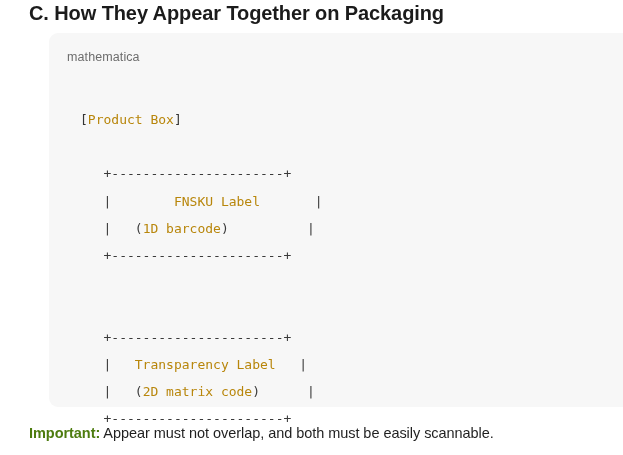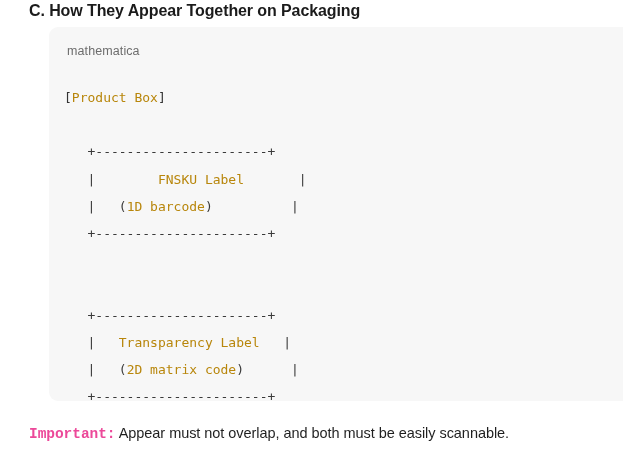--- a/index.html
+++ b/index.html
@@ -19,32 +19,32 @@
     position: relative;
     width: 623px;
     height: 455px;
   }
 
   
   .section-heading {
     position: absolute;
     left: 29px;
     top: 2px;
-    font-size: 16px;
+    font-size: 20px;
     font-weight: bold;
     color: #1b1b1b;
     letter-spacing: -0.1px;
     white-space: nowrap;
   }
 
   
   .code-block {
     position: absolute;
     left: 49px;
-    top: 27px;
+    top: 33px;
     width: 574px;
     height: 374px;
     background: #f7f7f7;
     border-radius: 9px 0 0 9px;
     box-sizing: border-box;
   }
 
   .code-lang {
     position: absolute;
     left: 18px;
@@ -52,21 +52,21 @@
     font-size: 12.5px;
     color: #6d6d6d;
     font-family: "Liberation Sans", sans-serif;
     letter-spacing: 0.1px;
   }
 
   .code-body {
     position: absolute;
     left: 15px;
     top: 57px;
-    margin: 0;
+    margin: 16px;
     font-family: "DejaVu Sans Mono", monospace;
     font-size: 13px;
     line-height: 27.2px;
     white-space: pre;
     color: #2a2a2a;
     letter-spacing: 0px;
   }
 
   .tok-punct { color: #333333; }
   .tok-ident { color: #b8860b; }
@@ -78,22 +78,21 @@
     position: absolute;
     left: 29px;
     top: 425px;
     font-size: 14.5px;
     color: #1f1f1f;
     white-space: nowrap;
     letter-spacing: -0.05px;
   }
   .note-strong {
     font-weight: bold;
-    color: #ec4899;
-    font-family: Liberation Mono, monospace;
+    color: #4d7c0f;
   }
 </style>
 </head>
 <body>
 
 <div class="page">
 
   <div class="section-heading">C. How They Appear Together on Packaging</div>
 
   <div class="code-block">

